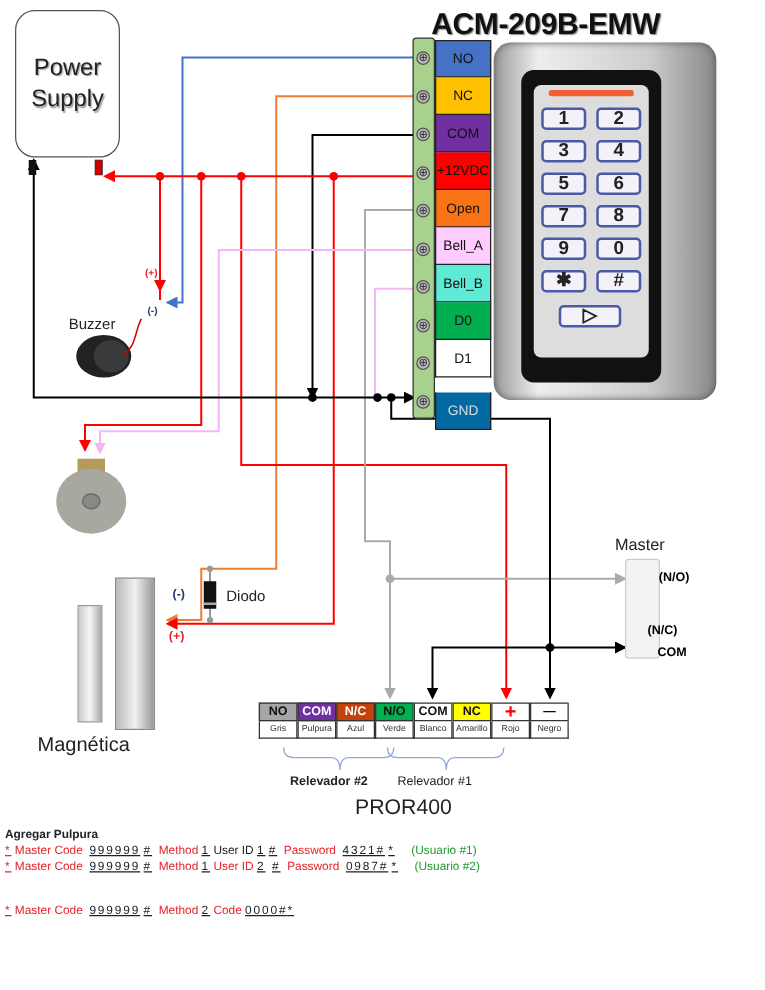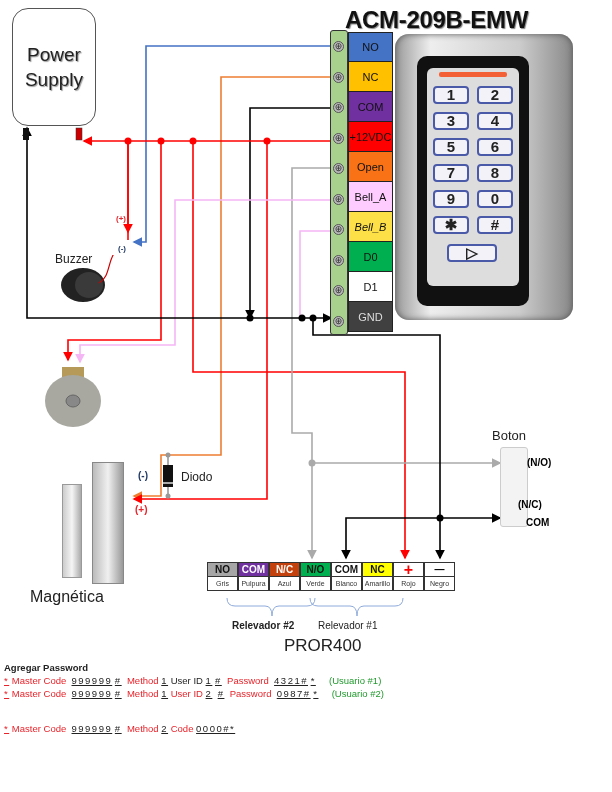--- a/index.html
+++ b/index.html
@@ -128,24 +128,24 @@
     <div class="screw" style="top: 254px;">⊕</div>
     <div class="screw" style="top: 284.5px;">⊕</div>
   </div>
 <div class="abs term-labels" id="tlabels">
     <div class="term" style="background: rgb(68, 114, 196); color: rgb(17, 17, 17);">NO</div>
     <div class="term" style="background: rgb(255, 192, 0); color: rgb(17, 17, 17);">NC</div>
     <div class="term" style="background: rgb(112, 48, 160); color: rgb(17, 17, 17);">COM</div>
     <div class="term" style="background: rgb(255, 0, 0); color: rgb(17, 17, 17);">+12VDC</div>
     <div class="term" style="background: #f97316; color: rgb(17, 17, 17);">Open</div>
     <div class="term" style="background: rgb(255, 204, 255); color: rgb(17, 17, 17);">Bell_A</div>
-    <div class="term" style="background: #fde047; color: rgb(17, 17, 17); font-style: italic;">Bell_B</div>
+    <div class="term" style="background: #5eead4; color: rgb(17, 17, 17);">Bell_B</div>
     <div class="term" style="background: rgb(0, 176, 80); color: rgb(17, 17, 17);">D0</div>
     <div class="term" style="background: rgb(255, 255, 255); color: rgb(17, 17, 17);">D1</div>
-    <div class="term" style="background: #404040; color: rgb(221, 221, 221);">GND</div>
+    <div class="term" style="background: #0369a1; color: rgb(221, 221, 221); margin-top: 12px;">GND</div>
   </div>
 
 <div class="abs keypad">
   <div class="keypad-inner">
     <div class="keypad-face" id="keyface">
       <div class="led"></div>
     <div class="key" style="left: 6px; top: 18px;">1</div>
         <div class="key" style="left: 50px; top: 18px;">2</div>
         <div class="key" style="left: 6px; top: 44px;">3</div>
         <div class="key" style="left: 50px; top: 44px;">4</div>
@@ -181,21 +181,21 @@
   </svg>
 </div>
 
 <div class="abs maglock-a"></div>
 <div class="abs maglock-b"></div>
 <div class="abs" style="left:30px;top:588px;font-size:16px;color:#222;">Magnética</div>
 <div class="abs small-b" style="left:138px;top:470px;color:#1f3864;">(-)</div>
 <div class="abs small-b" style="left:135px;top:504px;color:#e8232a;">(+)</div>
 <div class="abs lbl" style="left:181px;top:470px;text-align:right;">Diodo</div>
 
-<div class="abs" style="left:492px;top:428px;font-size:13px;color:#222;">Boton</div>
+<div class="abs" style="left:492px;top:428px;font-size:13px;color:#222;">Master</div>
 <div class="abs boton"></div>
 <div class="abs small-b" style="left:527px;top:457px;">(N/O)</div>
 <div class="abs small-b" style="left:518px;top:499px;">(N/C)</div>
 <div class="abs small-b" style="left:526px;top:517px;">COM</div>
 
 <div class="abs pror">
   <div class="pror-row" id="pror-head">
       <div class="pror-cell" style="background: rgb(166, 166, 166); color: rgb(17, 17, 17);">NO</div>
       <div class="pror-cell" style="background: rgb(112, 48, 160); color: rgb(255, 255, 255);">COM</div>
       <div class="pror-cell" style="background: #c2410c; color: rgb(255, 255, 255);">N/C</div>
@@ -218,21 +218,21 @@
 </div>
 <svg class="abs" style="left:225px;top:596px;" width="240" height="30">
   <path d="M2,2 Q2,10 10,10 H40 Q47,10 47,20 Q47,10 54,10 H82 Q90,10 90,2" stroke="#8eaadb" fill="none"></path>
   <path d="M85,2 Q85,10 93,10 H125 Q132,10 132,20 Q132,10 139,10 H170 Q178,10 178,2" stroke="#8eaadb" fill="none"></path>
 </svg>
 <div class="abs" style="left:232px;top:620px;font-size:10px;color:#222;font-weight:bold;">Relevador #2</div>
 <div class="abs" style="left:318px;top:620px;font-size:10px;color:#222;">Relevador #1</div>
 <div class="abs" style="left:284px;top:636px;font-size:17px;color:#222;">PROR400</div>
 
 <div class="abs notes">
-  <div class="bold">Agregar Password</div>
+  <div class="bold">Agregar Pulpura</div>
   <div>
     <span class="r u">*</span> <span class="r">Master Code</span>&nbsp; <span class="u">999999</span> <span class="u">#</span>&nbsp; <span class="r">Method</span> <span class="u">1</span> <span>User ID</span> <span class="u">1</span> <span class="u">#</span>&nbsp; <span class="r">Password</span>&nbsp; <span class="u">4321#</span> <span class="u">*</span>&nbsp;&nbsp;&nbsp;&nbsp; <span class="g">(Usuario #1)</span>
   </div>
   <div>
     <span class="r u">*</span> <span class="r">Master Code</span>&nbsp; <span class="u">999999</span> <span class="u">#</span>&nbsp; <span class="r">Method</span> <span class="u">1</span> <span class="r">User ID</span> <span class="u">2</span>&nbsp; <span class="u">#</span>&nbsp; <span class="r">Password</span>&nbsp; <span class="u">0987#</span> <span class="u">*</span>&nbsp;&nbsp;&nbsp;&nbsp; <span class="g">(Usuario #2)</span>
   </div>
   <div style="height:22px"></div>
   <div>
     <span class="r u">*</span> <span class="r">Master Code</span>&nbsp; <span class="u">999999</span> <span class="u">#</span>&nbsp; <span class="r">Method</span> <span class="u">2</span> <span class="r">Code</span> <span class="u">0000#</span><span class="u">*</span>
   </div>

